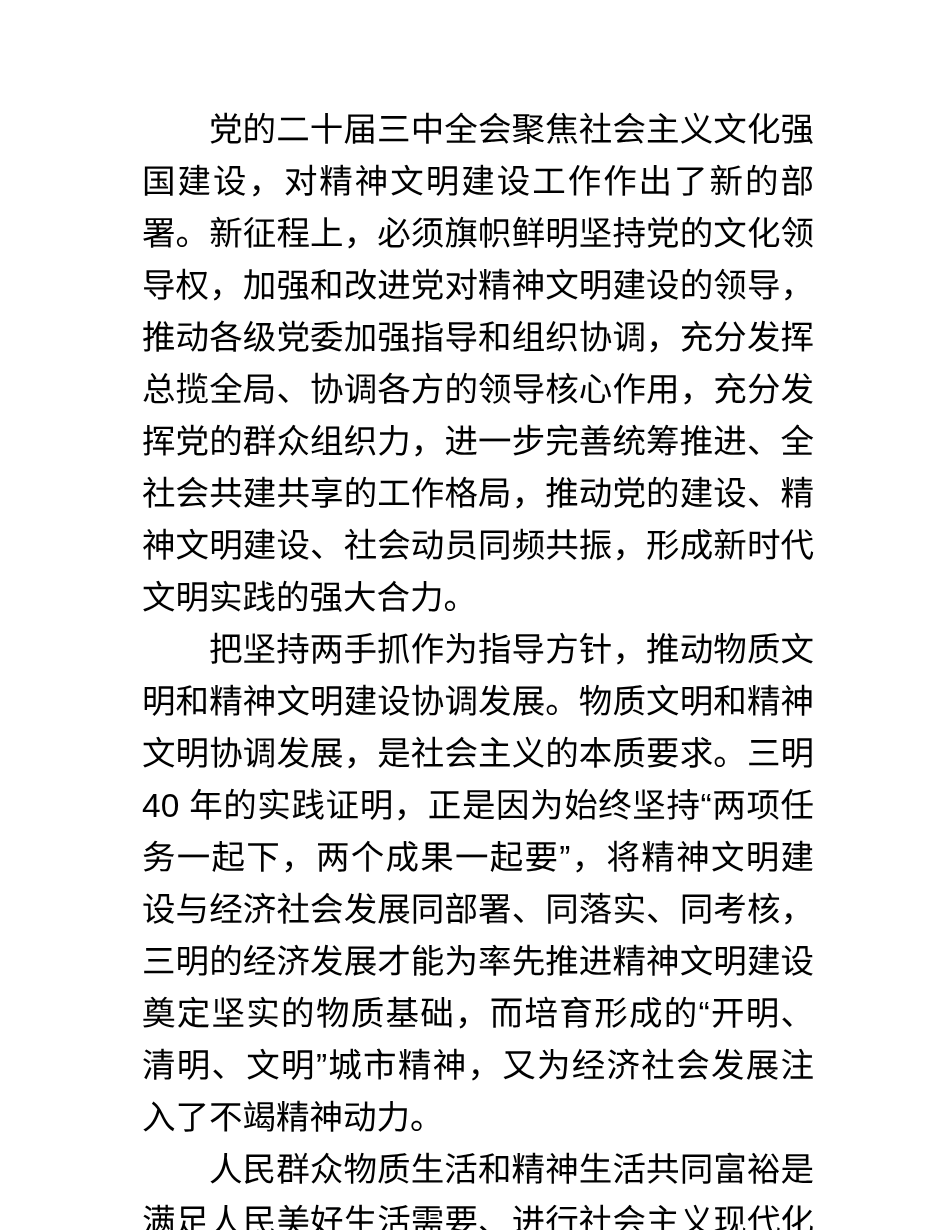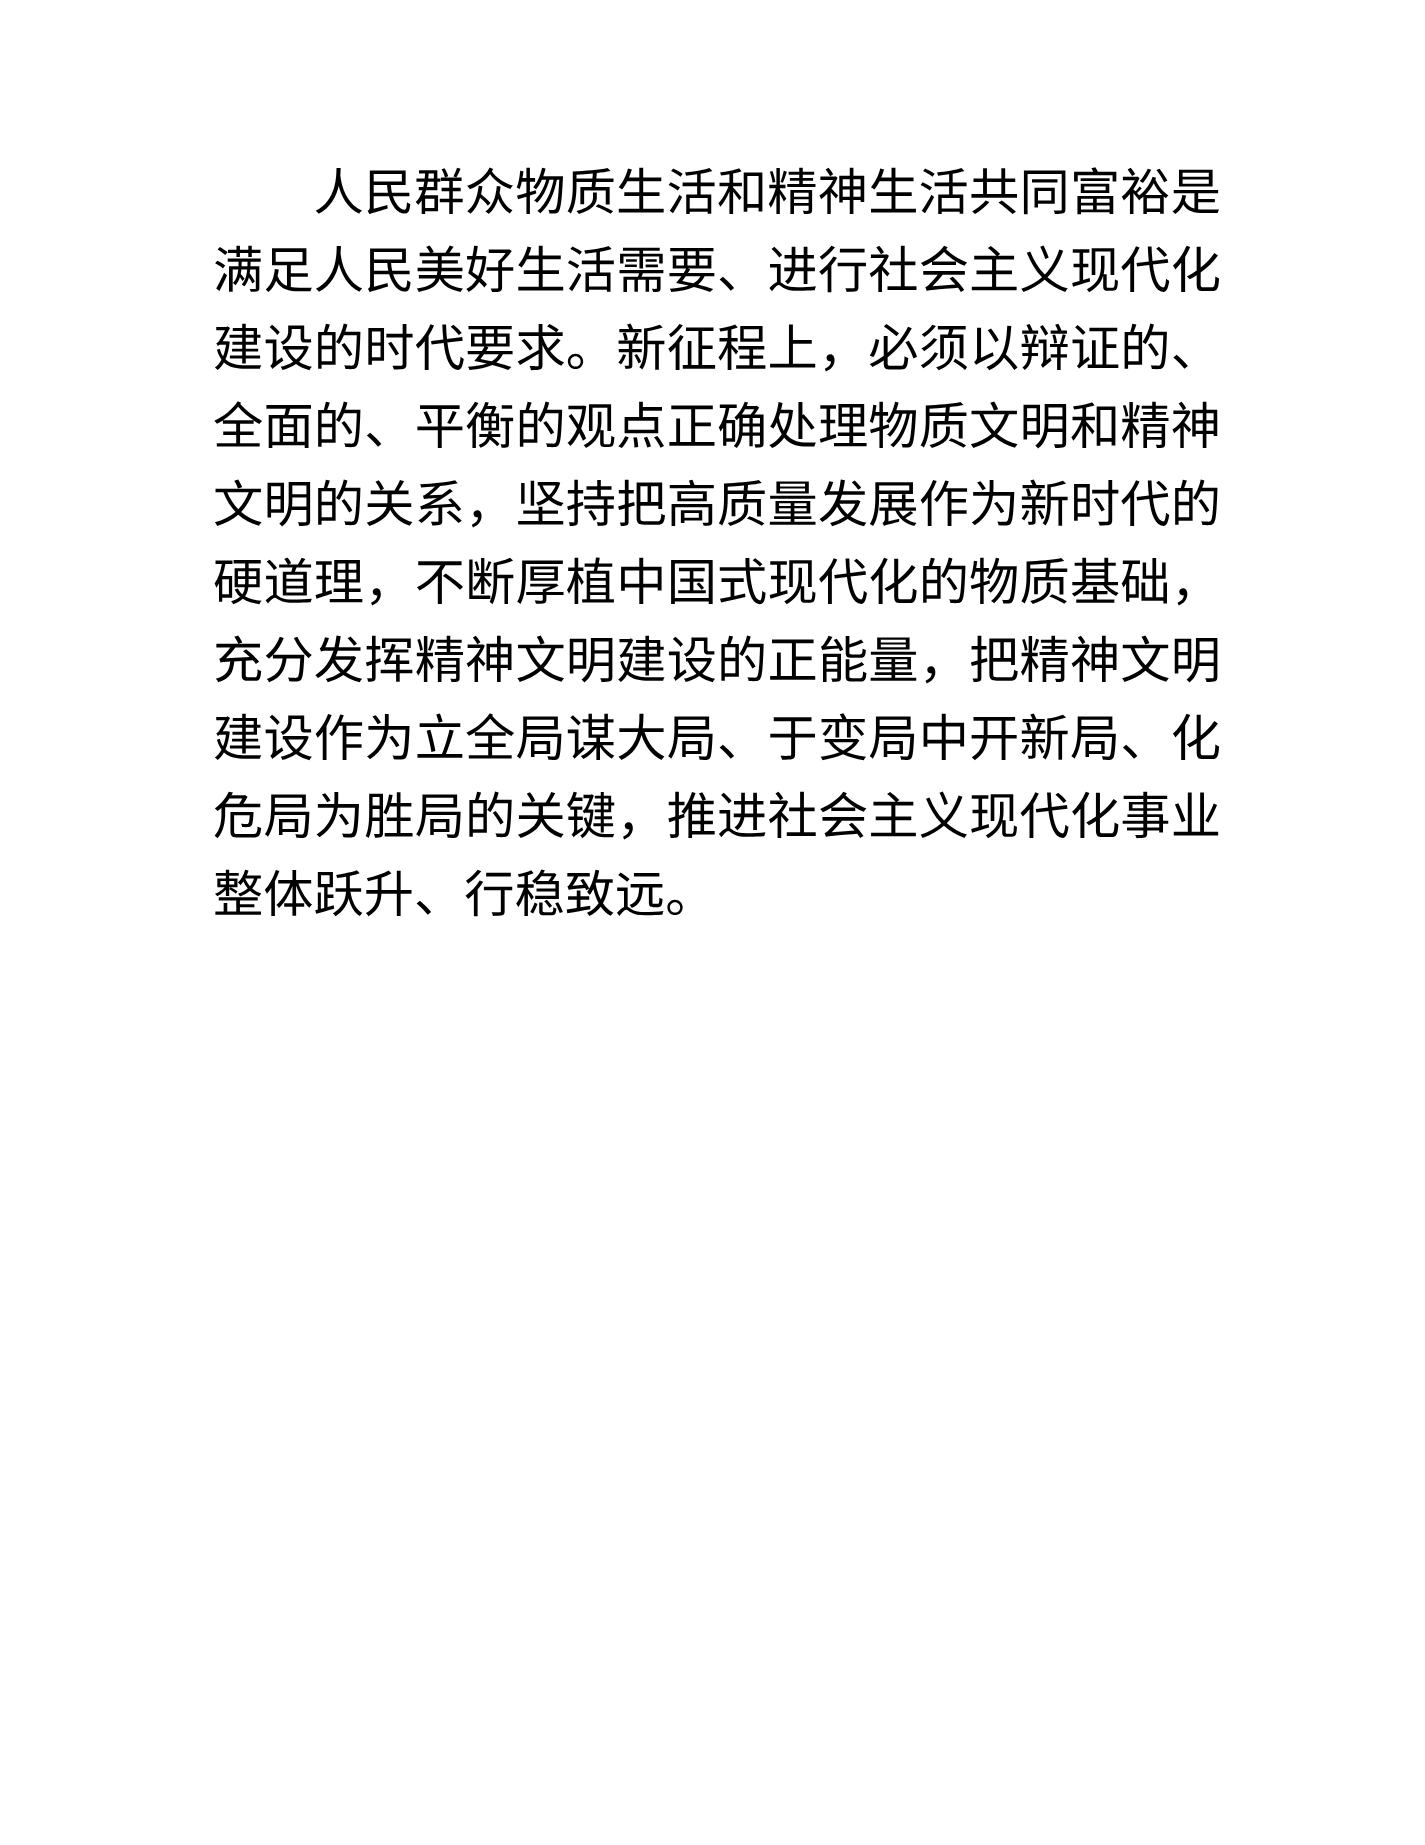--- a/index.html
+++ b/index.html
@@ -43,15 +43,17 @@
 
   .para + .para {
     margin-top: 0;
   }
 </style>
 </head>
 <body>
 
 <div id="page">
   <div id="doc-body">
+    <p class="para">党的二十届三中全会聚焦社会主义文化强国建设，对精神文明建设工作作出了新的部署。新征程上，必须旗帜鲜明坚持党的文化领导权，加强和改进党对精神文明建设的领导，推动各级党委加强指导和组织协调，充分发挥总揽全局、协调各方的领导核心作用，充分发挥党的群众组织力，进一步完善统筹推进、全社会共建共享的工作格局，推动党的建设、精神文明建设、社会动员同频共振，形成新时代文明实践的强大合力。</p>
+    <p class="para">把坚持两手抓作为指导方针，推动物质文明和精神文明建设协调发展。物质文明和精神文明协调发展，是社会主义的本质要求。三明 40 年的实践证明，正是因为始终坚持“两项任务一起下，两个成果一起要”，将精神文明建设与经济社会发展同部署、同落实、同考核，三明的经济发展才能为率先推进精神文明建设奠定坚实的物质基础，而培育形成的“开明、清明、文明”城市精神，又为经济社会发展注入了不竭精神动力。</p>
     <p class="para">人民群众物质生活和精神生活共同富裕是满足人民美好生活需要、进行社会主义现代化建设的时代要求。新征程上，必须以辩证的、全面的、平衡的观点正确处理物质文明和精神文明的关系，坚持把高质量发展作为新时代的硬道理，不断厚植中国式现代化的物质基础，充分发挥精神文明建设的正能量，把精神文明建设作为立全局谋大局、于变局中开新局、化危局为胜局的关键，推进社会主义现代化事业整体跃升、行稳致远。</p>
   </div>
 </div>
 
 </body></html>

